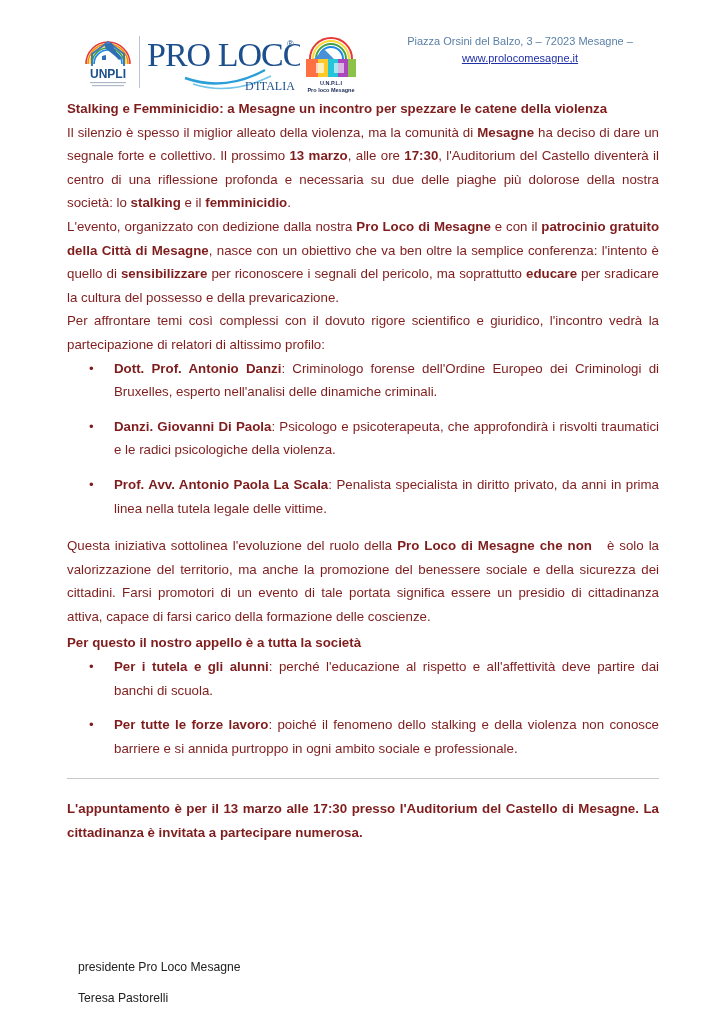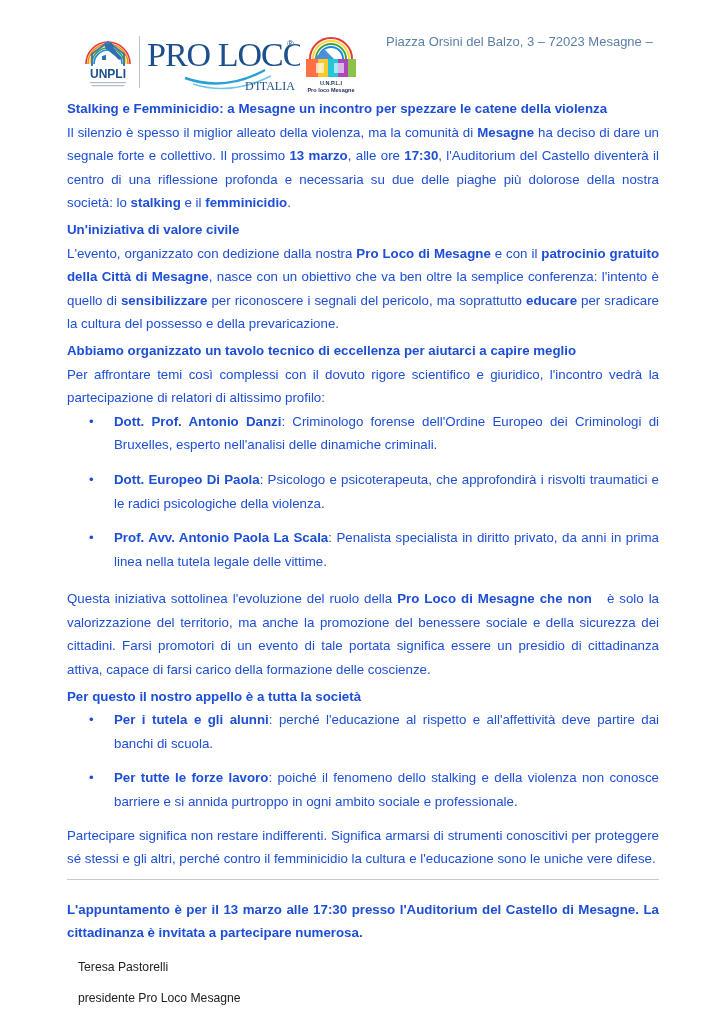--- a/index.html
+++ b/index.html
@@ -6,27 +6,27 @@
   body { width: 724px; height: 1024px; position: relative; overflow: hidden; color: #1a1a1a; }
   .page { position: absolute; left: 0; top: 0; width: 724px; height: 1024px; }
 
   
   .header { position: absolute; left: 0; top: 0; width: 724px; height: 95px; }
   .logo-unpli { position: absolute; left: 80px; top: 30px; width: 56px; height: 62px; }
   .logo-sep { position: absolute; left: 139px; top: 36px; width: 1px; height: 52px; background: #b9c4d8; }
   .logo-proloco { position: absolute; left: 145px; top: 30px; width: 155px; height: 66px; }
   .logo-local { position: absolute; left: 300px; top: 33px; width: 62px; height: 64px; }
 
-  .contact { position: absolute; left: 386px; top: 33px; width: 268px; text-align: left;
-             font-family: "Liberation Sans", sans-serif; font-size: 13px; line-height: 17px; color: #5a7fa8; }
+  .contact { position: absolute; left: 386px; top: 33px; width: 268px; text-align: center;
+             font-family: "Liberation Sans", sans-serif; font-size: 11px; line-height: 17px; color: #5a7fa8; }
   .contact a { color: #1f2fa8; text-decoration: underline; }
 
   
   .content { position: absolute; left: 67px; top: 97px; width: 592px;
-             font-family: "Liberation Sans", sans-serif; font-size: 13.3px; line-height: 23.6px; color: #1d4ed8; }
+             font-family: "Liberation Sans", sans-serif; font-size: 13.3px; line-height: 23.6px; color: #7f1d1d; }
   .content p { margin: 0; text-align: justify; }
   .content .h { font-weight: bold; margin-top: 3px; }
   .content .h.first { margin-top: 0; }
   .content b { font-weight: bold; }
   ul.bullets { list-style: none; margin: 0; padding: 0; }
   ul.bullets li { position: relative; padding-left: 47px; text-align: justify; }
   ul.bullets li + li { margin-top: 11px; }
   ul.bullets li .dot { position: absolute; left: 22px; top: 0; }
 
   .gap-lg { height: 14px; }
@@ -83,51 +83,49 @@
       <rect x="28" y="26" width="10" height="18" fill="#26c6da"></rect>
       <rect x="38" y="26" width="10" height="18" fill="#ab47bc"></rect>
       <rect x="16" y="30" width="8" height="10" fill="#ffffff" opacity="0.7"></rect>
       <rect x="34" y="30" width="10" height="10" fill="#ffffff" opacity="0.6"></rect>
       <text x="31" y="52" text-anchor="middle" font-family="Liberation Sans, sans-serif" font-weight="bold" font-size="5.5" fill="#1b2a55">U.N.P.L.I</text>
       <text x="31" y="59" text-anchor="middle" font-family="Liberation Sans, sans-serif" font-weight="bold" font-size="5.5" fill="#1b2a55">Pro loco Mesagne</text>
     </svg>
 
     <div class="contact">
       <div>Piazza Orsini del Balzo, 3 – 72023 Mesagne –</div>
+      <div><a>www.prolocomesagne,it</a></div>
     </div>
   </div>
 
   <div class="content">
 
     <p class="h first">Stalking e Femminicidio: a Mesagne un incontro per spezzare le catene della violenza</p>
     <p><span>Il silenzio è spesso il miglior alleato della violenza, ma la comunità di </span><b>Mesagne</b><span> ha deciso di dare un segnale forte e collettivo. Il prossimo </span><b>13 marzo</b><span>, alle ore </span><b>17:30</b><span>, l'Auditorium del Castello diventerà il centro di una riflessione profonda e necessaria su due delle piaghe più dolorose della nostra società: lo </span><b>stalking</b><span> e il </span><b>femminicidio</b><span>.</span></p>
 
-    <p class="h">Un'iniziativa di valore civile</p>
     <p><span>L'evento, organizzato con dedizione dalla nostra </span><b>Pro Loco di Mesagne</b><span> e con il </span><b>patrocinio gratuito della Città di Mesagne</b><span>, nasce con un obiettivo che va ben oltre la semplice conferenza: l'intento è quello di </span><b>sensibilizzare</b><span> per riconoscere i segnali del pericolo, ma soprattutto </span><b>educare</b><span> per sradicare la cultura del possesso e della prevaricazione.</span></p>
 
-    <p class="h">Abbiamo organizzato un tavolo tecnico di eccellenza per aiutarci a capire meglio</p>
     <p>Per affrontare temi così complessi con il dovuto rigore scientifico e giuridico, l'incontro vedrà la partecipazione di relatori di altissimo profilo:</p>
     <ul class="bullets">
       <li><span class="dot">•</span><b>Dott. Prof. Antonio Danzi</b><span>: Criminologo forense dell'Ordine Europeo dei Criminologi di Bruxelles, esperto nell'analisi delle dinamiche criminali.</span></li>
-      <li><span class="dot">•</span><b>Dott. Europeo Di Paola</b><span>: Psicologo e psicoterapeuta, che approfondirà i risvolti traumatici e le radici psicologiche della violenza.</span></li>
+      <li><span class="dot">•</span><b>Danzi. Giovanni Di Paola</b><span>: Psicologo e psicoterapeuta, che approfondirà i risvolti traumatici e le radici psicologiche della violenza.</span></li>
       <li><span class="dot">•</span><b>Prof. Avv. Antonio Paola La Scala</b><span>: Penalista specialista in diritto privato, da anni in prima linea nella tutela legale delle vittime.</span></li>
     </ul>
 
     <div class="gap-lg"></div>
     <p><span>Questa iniziativa sottolinea l'evoluzione del ruolo della </span><b>Pro Loco di Mesagne che non</b><span style="white-space:pre-wrap">   è solo la valorizzazione del territorio, ma anche la promozione del benessere sociale e della sicurezza dei cittadini. Farsi promotori di un evento di tale portata significa essere un presidio di cittadinanza attiva, capace di farsi carico della formazione delle coscienze.</span></p>
 
     <p class="h">Per questo il nostro appello è a tutta la società</p>
     <ul class="bullets">
       <li><span class="dot">•</span><b>Per i tutela e gli alunni</b><span>: perché l'educazione al rispetto e all'affettività deve partire dai banchi di scuola.</span></li>
       <li><span class="dot">•</span><b>Per tutte le forze lavoro</b><span>: poiché il fenomeno dello stalking e della violenza non conosce barriere e si annida purtroppo in ogni ambito sociale e professionale.</span></li>
     </ul>
 
     <div class="gap-sm" style="height:10px"></div>
-    <p>Partecipare significa non restare indifferenti. Significa armarsi di strumenti conoscitivi per proteggere sé stessi e gli altri, perché contro il femminicidio la cultura e l'educazione sono le uniche vere difese.</p>
     <div class="rule"></div>
     <p class="h" style="margin-top:18px">L'appuntamento è per il 13 marzo alle 17:30 presso l'Auditorium del Castello di Mesagne. La cittadinanza è invitata a partecipare numerosa.</p>
   </div>
 
   <div class="signature">
+    <div>presidente Pro Loco Mesagne</div>
     <div>Teresa Pastorelli</div>
-    <div>presidente Pro Loco Mesagne</div>
   </div>
 </div>
 
 </body></html>

